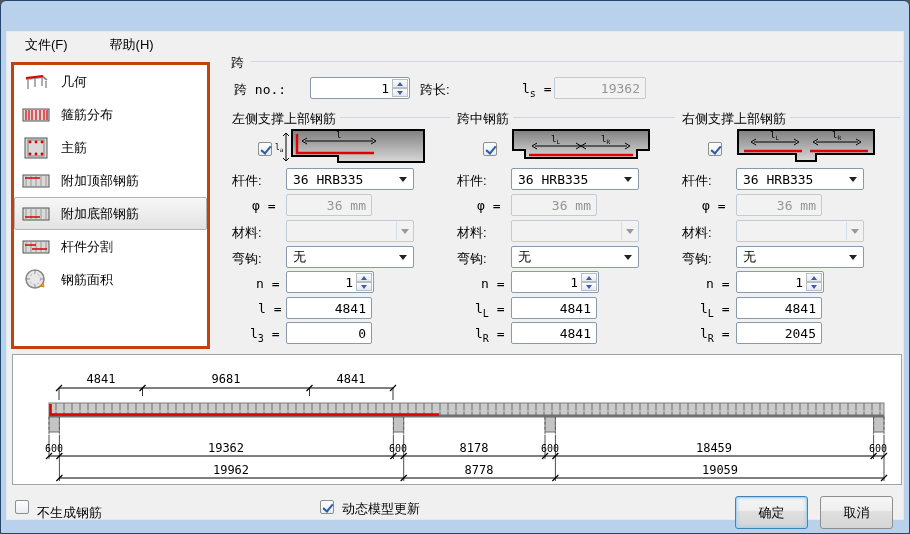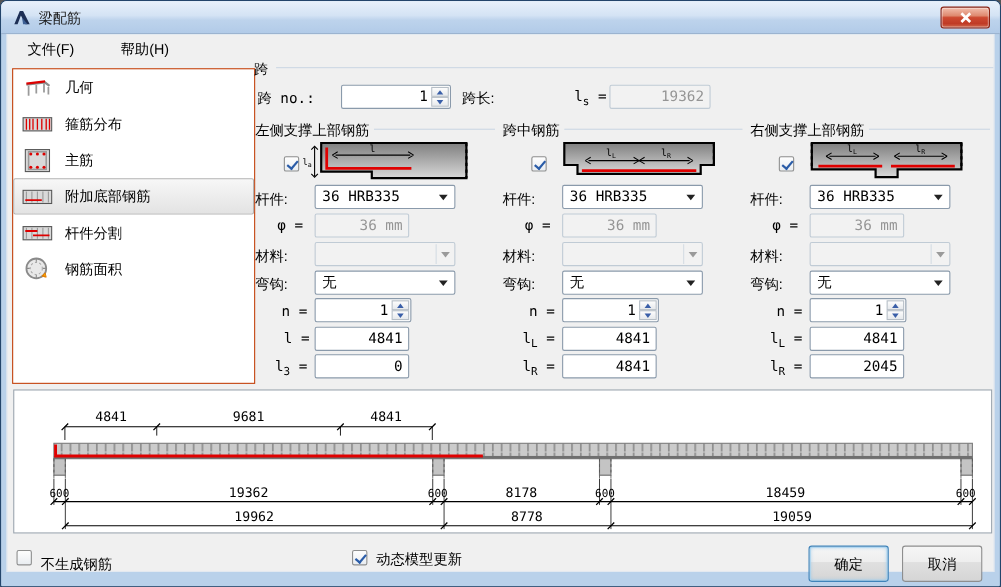--- a/index.html
+++ b/index.html
@@ -15,21 +15,21 @@
   .title-text{position:absolute;left:34px;top:7px;font-size:13px;color:#1c1c1c;}
   .closebtn{position:absolute;right:9px;top:5px;width:45px;height:20px;border:1px solid #8c2313;border-radius:3px;
     background:linear-gradient(#f3c0ae,#e républ 0%);
     background:linear-gradient(#f2bfae,#df8a70 40%,#cd4a31 50%,#c03b26 80%,#d06a4f);
     display:flex;align-items:center;justify-content:center;box-shadow:inset 0 0 0 1px rgba(255,255,255,.45);}
   
   .body{position:absolute;left:5px;right:5px;top:30px;height:489px;background:#f0f0f0;border:1px solid #e3e9f0;}
   .menubar{position:absolute;left:0;top:0;right:0;height:26px;background:#f0f0f0;display:flex;align-items:center;padding-left:10px;gap:26px;}
   .menu-item{font-size:13px;padding:3px 8px;}
   
-  .sidebar{position:absolute;left:4px;top:30px;width:221px;height:287px;background:#fff;border:1px solid #c2410c;text-align:center;}
+  .sidebar{position:absolute;left:4px;top:30px;width:199px;height:287px;background:#fff;border:3px solid #c2410c;text-align:center;}
   .side-item{position:relative;height:33px;display:flex;align-items:center;gap:10px;padding:0 6px;border:1px solid transparent;}
   .side-item.selected{background:linear-gradient(#f7f7f7,#e3e3e3);border:1px solid #b3b3b3;border-radius:2px;}
   .side-icon{width:30px;height:24px;display:flex;align-items:center;justify-content:center;flex:0 0 30px;}
   .side-label{font-size:13px;}
   
   .gtitle{position:absolute;font-size:13px;color:#000;white-space:nowrap;}
   .gline{position:absolute;height:1px;background:#ccd8e4;}
   
   .flabel{position:absolute;font-size:13px;white-space:nowrap;}
   .mono{font-family:"DejaVu Sans Mono",monospace;font-size:13px;}
@@ -61,32 +61,20 @@
   .btn{position:absolute;width:73px;height:33px;border:1px solid #8e8e8e;border-radius:3px;font-size:13px;
     background:linear-gradient(#f5f5f5,#eeeeee 45%,#e0e0e0 46%,#d5d5d5);display:flex;align-items:center;justify-content:center;}
   .btn.default{border-color:#3f83b9;box-shadow:inset 0 0 0 1px #a9d4f0, inset 0 0 4px #8cc2ea;}
   svg text{font-family:"DejaVu Sans Mono",monospace;}
 </style>
 </head>
 <body>
 
 <div class="window">
 
-  <div class="titlebar">
-    <svg class="app-icon" viewBox="0 0 18 18">
-      <path d="M2 15 L7 3 L10 3 L16 15 L12 15 L8 7 L5 15 Z" fill="#1d2f55"></path>
-      <path d="M9 9 L14 15 L10 15 Z" fill="#3d5f94"></path>
-    </svg>
-    <span class="title-text">梁配筋</span>
-    <div class="closebtn">
-      <svg width="12" height="10" viewBox="0 0 12 10">
-        <path d="M2 1 L10 9 M10 1 L2 9" stroke="#fff" stroke-width="2.4"></path>
-      </svg>
-    </div>
-  </div>
 
   <div class="body">
 
     <div class="menubar">
       <span class="menu-item">文件(F)</span>
       <span class="menu-item">帮助(H)</span>
     </div>
 
     <div class="sidebar">
       <div class="side-item">
@@ -115,20 +103,30 @@
               <rect x="4" y="3" width="16" height="16" fill="none" stroke="#9a9a9a" stroke-width="1.4"></rect>
               <circle cx="6" cy="5" r="1.4" fill="#d00"></circle>
               <circle cx="12" cy="5" r="1.4" fill="#d00"></circle>
               <circle cx="18" cy="5" r="1.4" fill="#d00"></circle>
               <circle cx="6" cy="17" r="1.4" fill="#d00"></circle>
               <circle cx="12" cy="17" r="1.4" fill="#d00"></circle>
               <circle cx="18" cy="17" r="1.4" fill="#d00"></circle>
             </svg>
         </span>
         <span class="side-label">主筋</span>
+      </div>
+      <div class="side-item">
+        <span class="side-icon">
+          <svg width="28" height="14" viewBox="0 0 28 14">
+              <rect x="1" y="1" width="26" height="12" fill="#d9d9d9" stroke="#555"></rect>
+              <path d="M4 2 V12 M9 2 V12 M14 2 V12 M19 2 V12 M24 2 V12" stroke="#999" stroke-width="1"></path>
+              <path d="M3 4 H18" stroke="#d00" stroke-width="1.6"></path>
+            </svg>
+        </span>
+        <span class="side-label">附加顶部钢筋</span>
       </div>
       <div class="side-item selected">
         <span class="side-icon">
           <svg width="28" height="14" viewBox="0 0 28 14">
               <rect x="1" y="1" width="26" height="12" fill="#d9d9d9" stroke="#555"></rect>
               <path d="M4 2 V12 M9 2 V12 M14 2 V12 M19 2 V12 M24 2 V12" stroke="#999" stroke-width="1"></path>
               <path d="M3 10 H18" stroke="#d00" stroke-width="1.6"></path>
             </svg>
         </span>
         <span class="side-label">附加底部钢筋</span>

